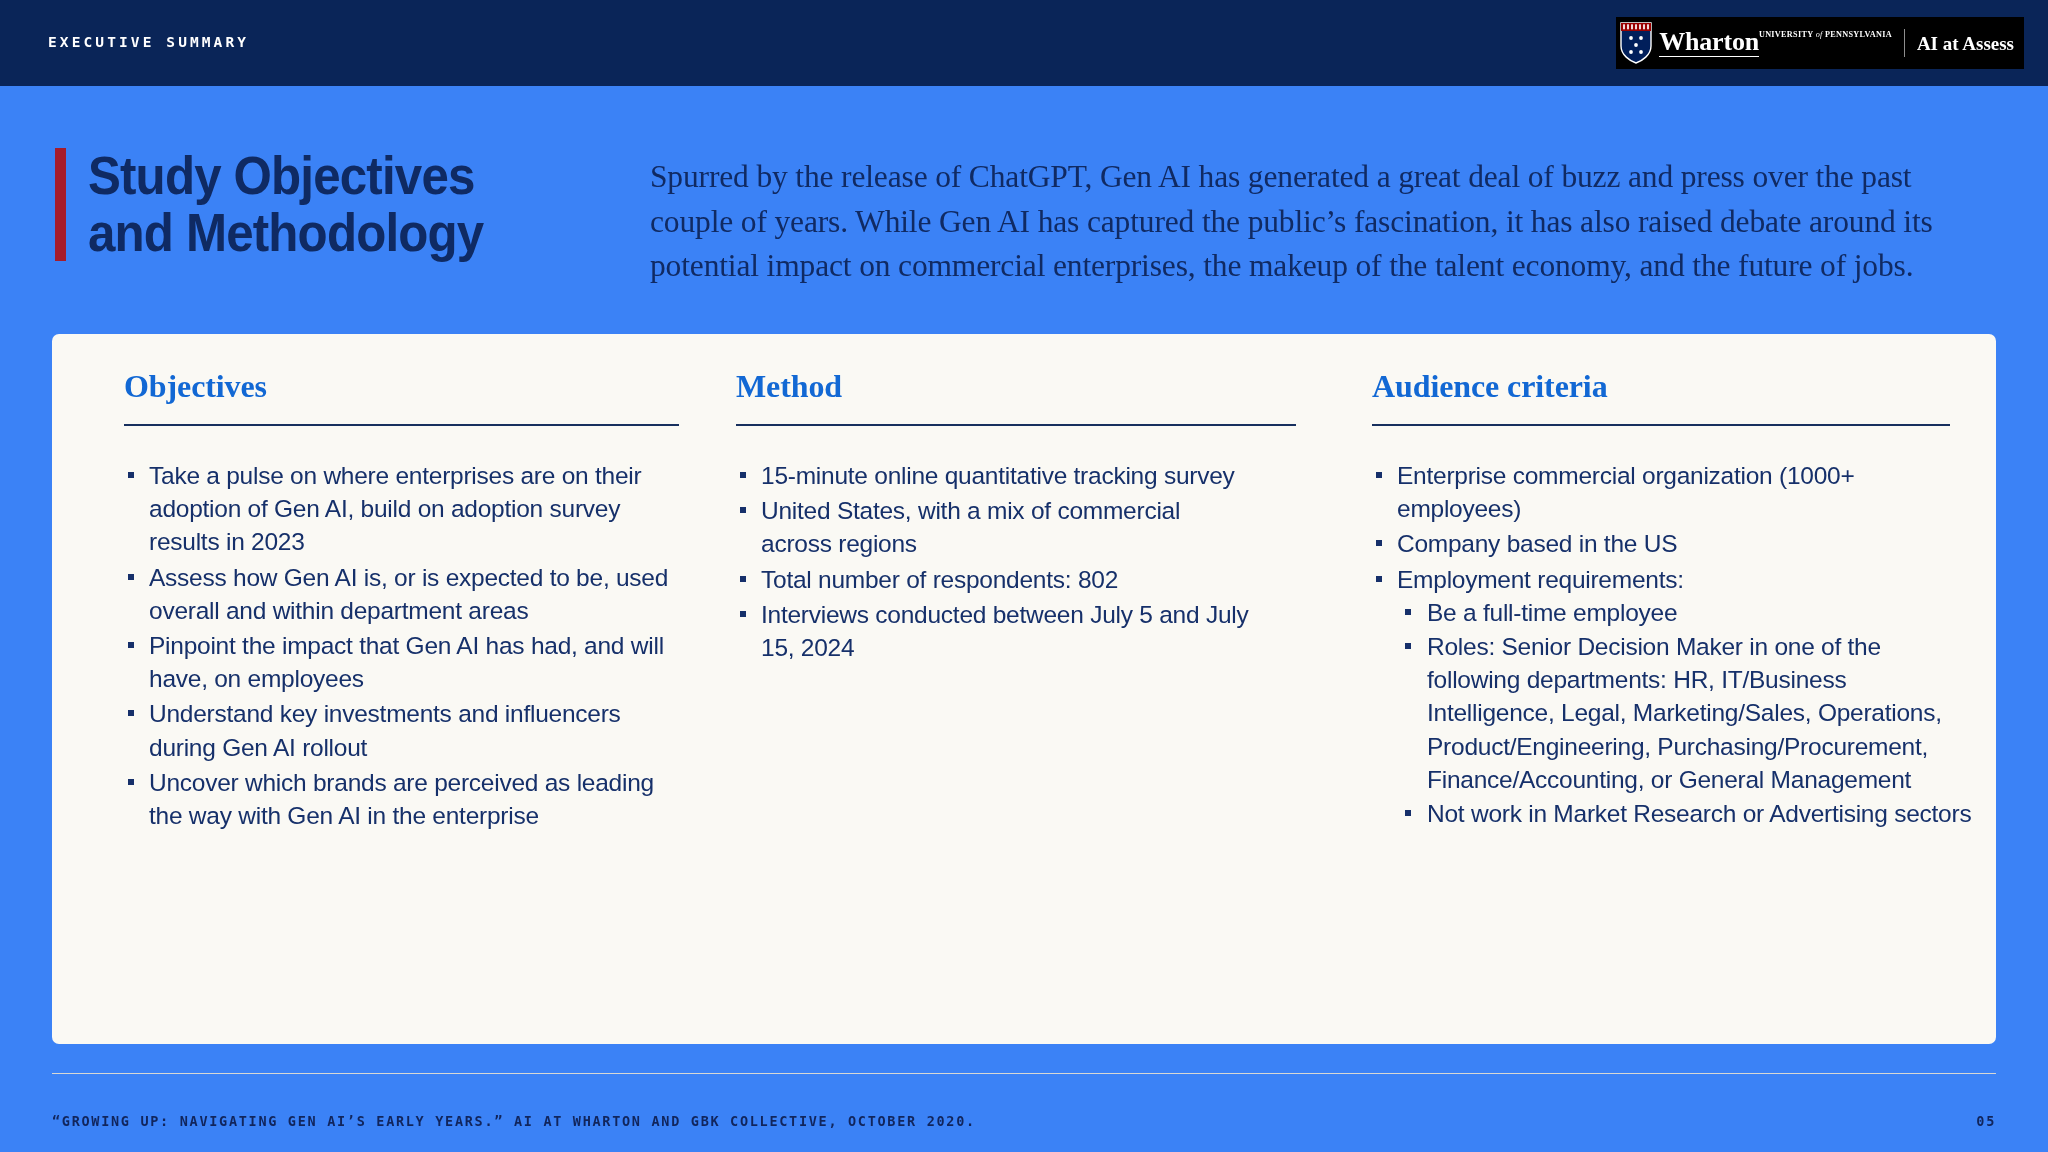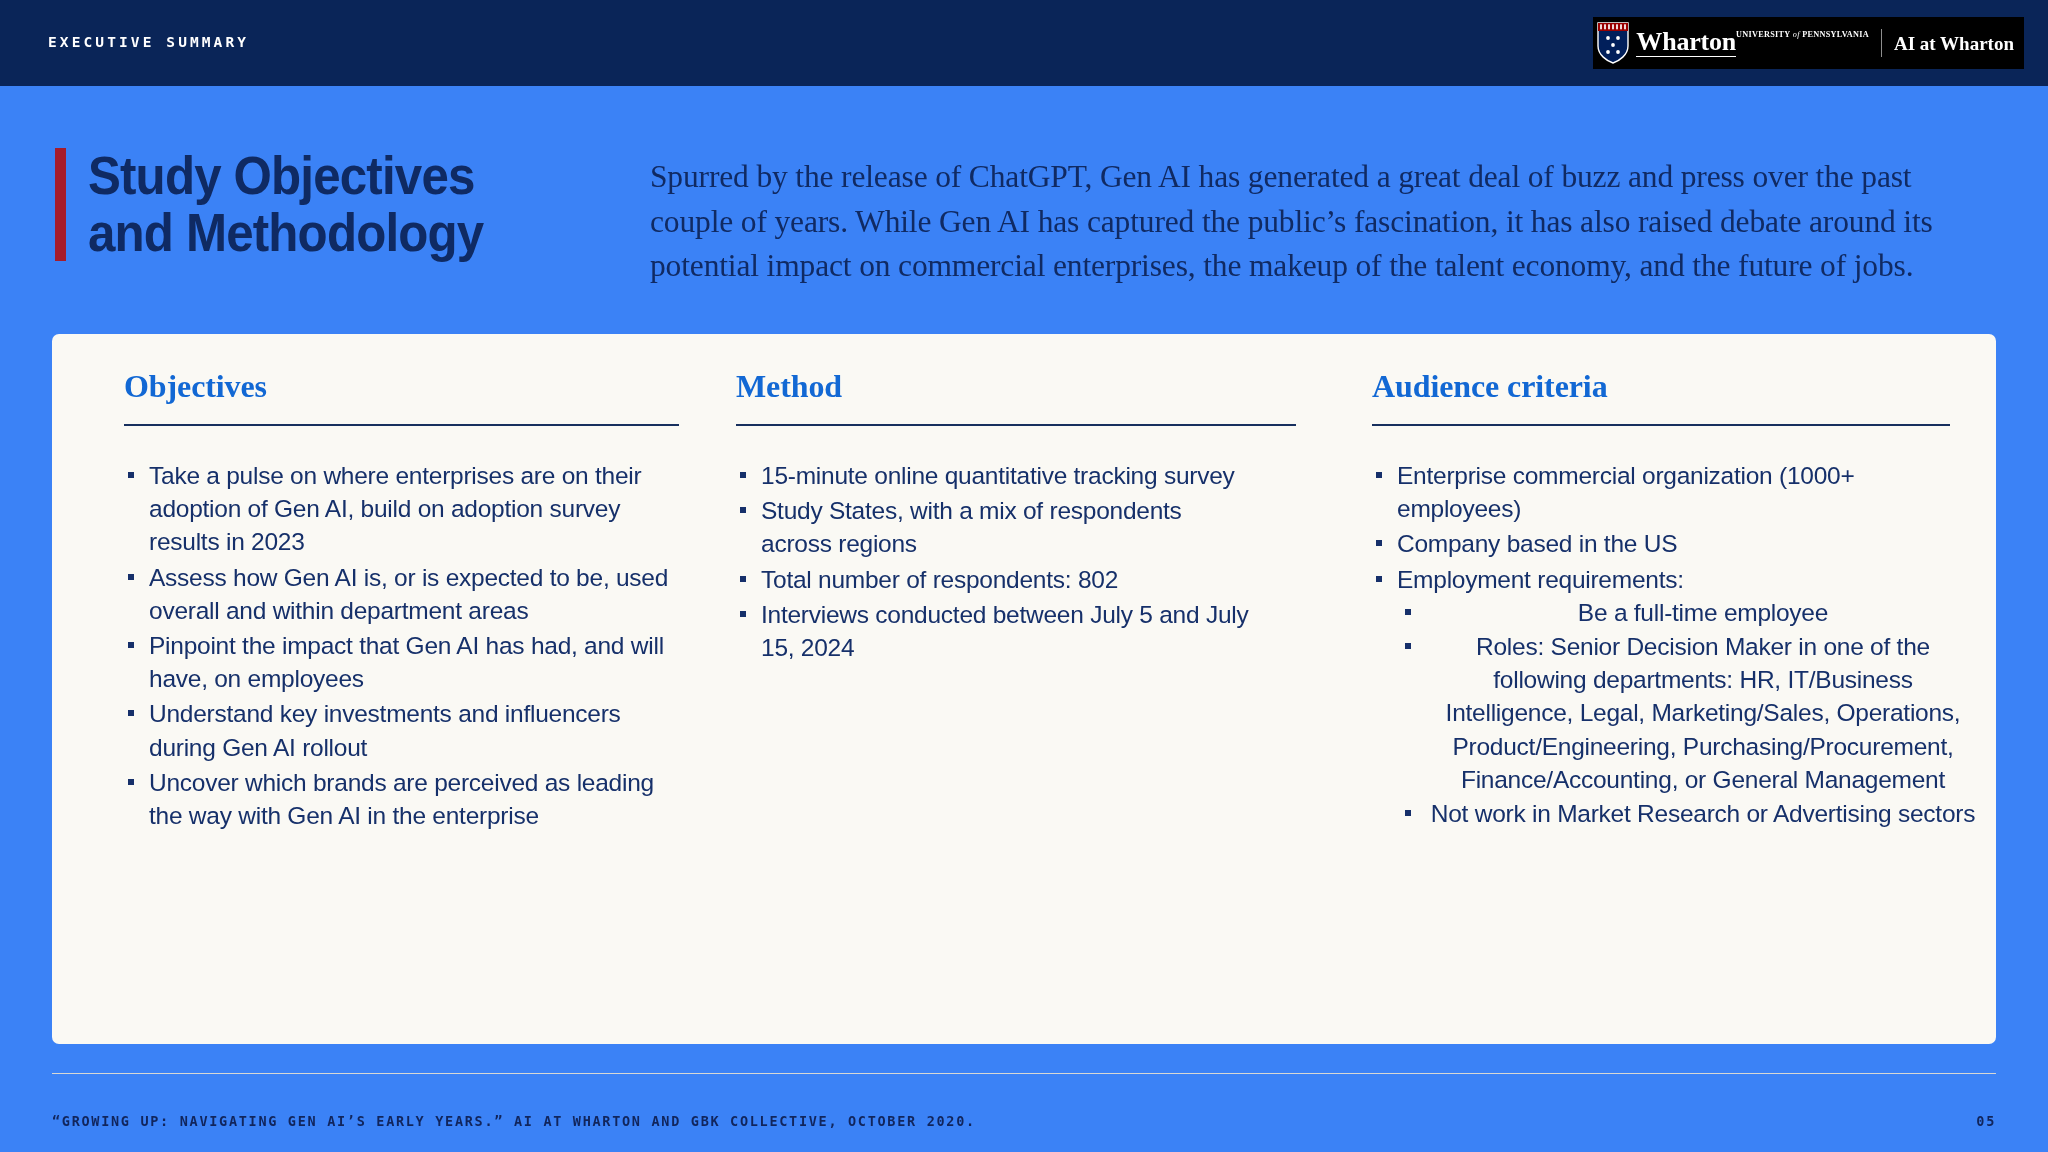--- a/index.html
+++ b/index.html
@@ -203,21 +203,20 @@
   }
   ul.subbullets > li {
     position: relative;
     padding-left: 28px;
     margin-left: 2px;
     margin-bottom: 1px;
     font-size: 24.5px;
     line-height: 1.355;
     color: #16306a;
     letter-spacing: -0.25px;
-    text-align: center;
   }
   ul.subbullets > li::before {
     content: "";
     position: absolute;
     left: 6px;
     top: 13px;
     width: 6px;
     height: 6px;
     background: #16306a;
   }
@@ -286,21 +285,21 @@
             <rect x="19" y="2.3" width="2" height="5"></rect>
             <rect x="23" y="2.3" width="2" height="5"></rect>
             <rect x="27" y="2.3" width="2" height="5"></rect>
           </g>
         </svg>
       </span>
       <span class="wharton-words">
         <span class="wharton-name">Wharton</span>
         <span class="wharton-sub"><span>UNIVERSITY</span><span class="of"> of </span><span>PENNSYLVANIA</span></span>
       </span>
-      <span class="ai-at-wharton">AI at Wharton</span>
+      <span class="ai-at-wharton">AI at Assess</span>
     </div>
   </div>
 
   <div class="title-wrap">
     <div class="title-bar"></div>
     <div class="slide-title">
       <div>Study Objectives</div>
       <div>and Methodology</div>
     </div>
   </div>
@@ -319,21 +318,21 @@
         <li><span class="bullet-text">Understand key investments and influencers during Gen AI rollout</span></li>
         <li><span class="bullet-text">Uncover which brands are perceived as leading the way with Gen AI in the enterprise</span></li>
       </ul>
     </div>
 
     <div class="col col-method">
       <div class="col-head">Method</div>
       <div class="rule rule-method"></div>
       <ul class="bullets">
         <li><span class="bullet-text">15-minute online quantitative tracking survey</span></li>
-        <li><span class="bullet-text">Study States, with a mix of respondents across regions</span></li>
+        <li><span class="bullet-text">United States, with a mix of commercial across regions</span></li>
         <li><span class="bullet-text">Total number of respondents: 802</span></li>
         <li><span class="bullet-text">Interviews conducted between July 5 and July 15, 2024</span></li>
       </ul>
     </div>
 
     <div class="col col-audience">
       <div class="col-head">Audience criteria</div>
       <div class="rule rule-audience"></div>
       <ul class="bullets">
         <li><span class="bullet-text">Enterprise commercial organization (1000+ employees)</span></li>

